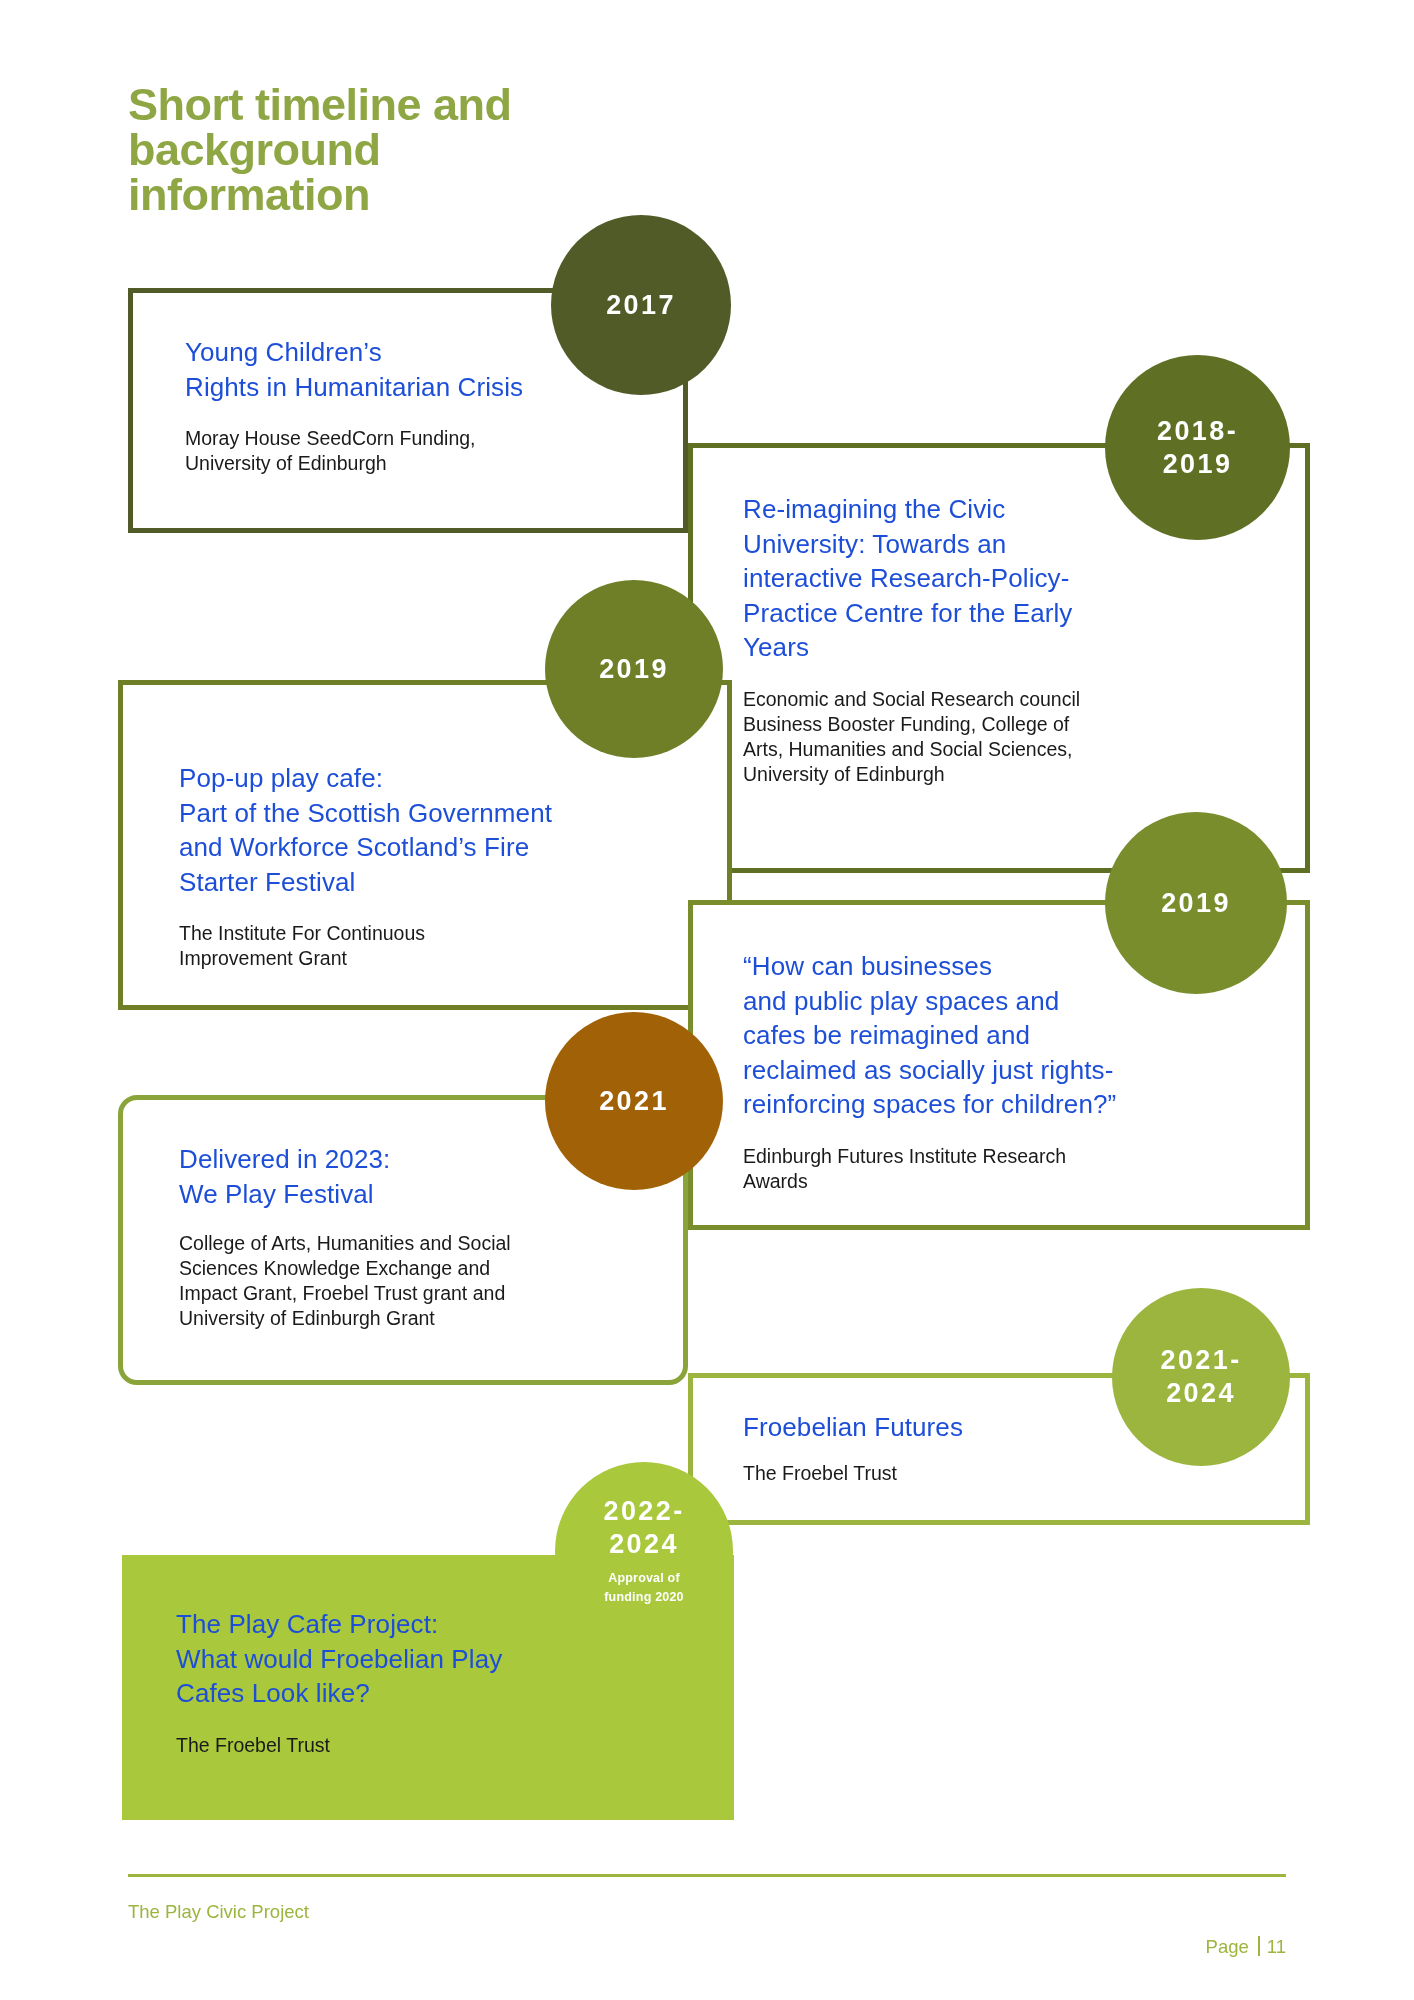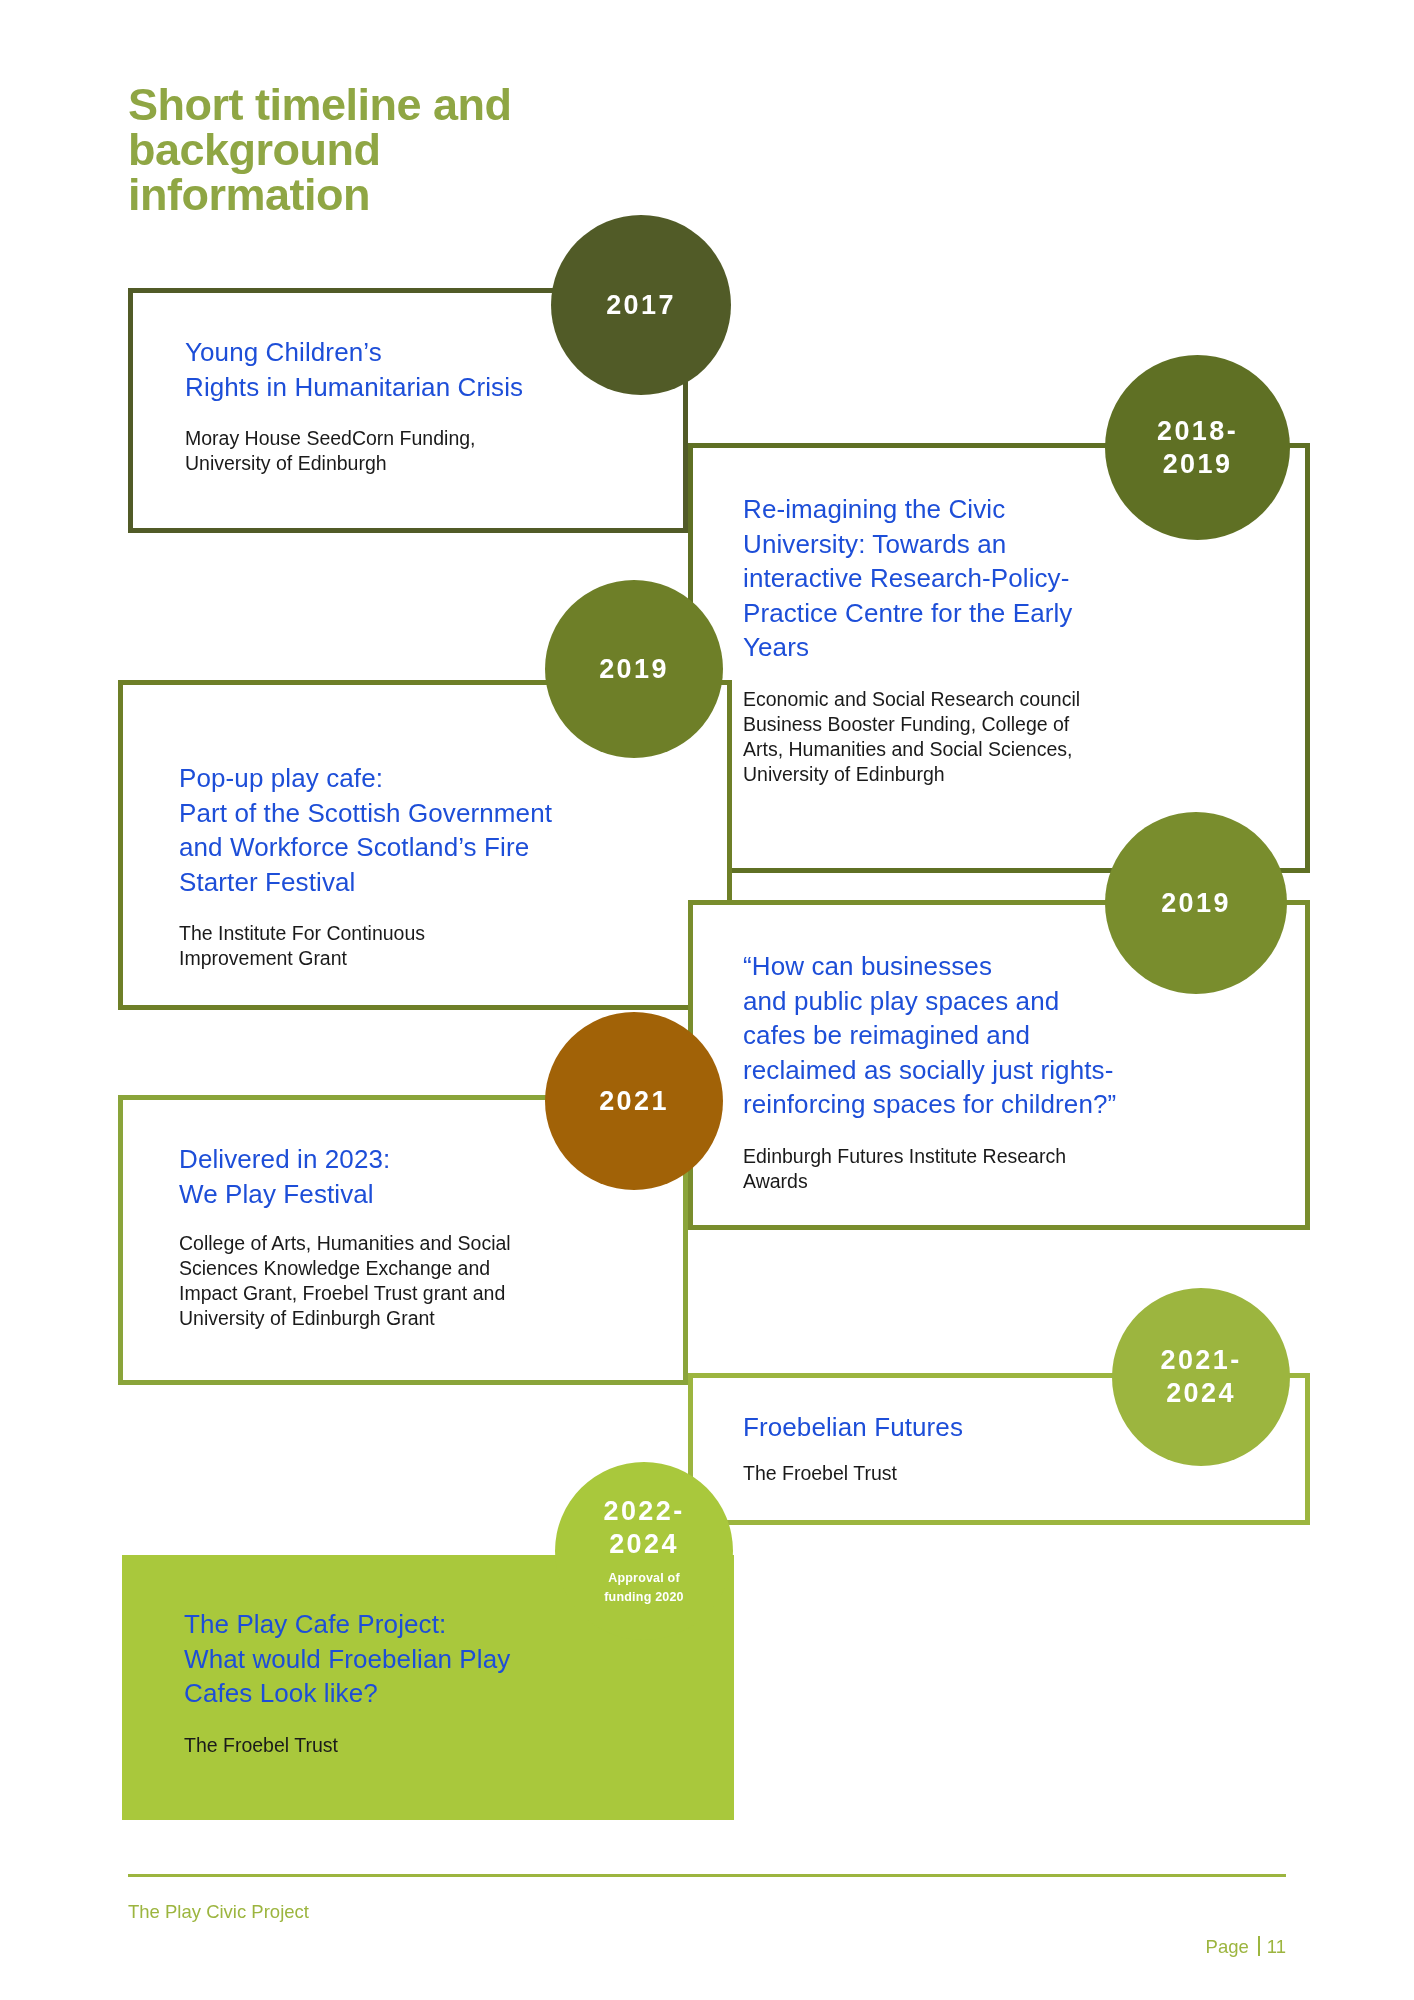--- a/index.html
+++ b/index.html
@@ -186,21 +186,21 @@
 reclaimed as socially just rights-
 reinforcing spaces for children?”</div>
       <div class="card-body" style="white-space:pre-line;">Edinburgh Futures Institute Research
 Awards</div>
     </div>
   </div>
   <div class="year-badge" style="left:1105px; top:812px; width:182px; height:182px; background:#798D2D;">
     <div class="year-text">2019</div>
   </div>
 
-  <div class="card outline" style="left:118px; top:1095px; width:570px; height:290px; border-color:#8AA43A;">
+  <div class="card outline" style="left:118px; top:1095px; width:570px; height:290px; border-color:#8AA43A;border-radius:19px;">
     <div style="padding:42px 0 0 56px;">
       <div class="card-heading" style="white-space:pre-line;">Delivered in 2023:
 We Play Festival</div>
       <div class="card-body" style="white-space:pre-line;margin-top:20px;">College of Arts, Humanities and Social
 Sciences Knowledge Exchange and
 Impact Grant, Froebel Trust grant and
 University of Edinburgh Grant</div>
     </div>
   </div>
   <div class="year-badge" style="left:545px; top:1012px; width:178px; height:178px; background:#a16207;">
@@ -212,21 +212,21 @@
       <div class="card-heading" style="white-space:pre-line;">Froebelian Futures</div>
       <div class="card-body" style="white-space:pre-line; margin-top:16px;">The Froebel Trust</div>
     </div>
   </div>
   <div class="year-badge" style="left:1112px; top:1288px; width:178px; height:178px; background:#9CB53F;">
     <div class="year-text">2021-
 2024</div>
   </div>
 
   <div class="card filled" style="left:122px; top:1555px; width:612px; height:265px; background:#A9C83C;">
-    <div style="padding:52px 0 0 54px;margin-left:8px;">
+    <div style="padding:52px 0 0 54px;">
       <div class="card-heading" style="white-space:pre-line;">The Play Cafe Project:
 What would Froebelian Play
 Cafes Look like?</div>
       <div class="card-body" style="white-space:pre-line;">The Froebel Trust</div>
     </div>
   </div>
   <div class="year-badge" style="left:555px; top:1462px; width:178px; height:178px; background:#A9C83C;">
     <div class="year-text">2022-
 2024</div>
     <div class="year-sub">Approval of

